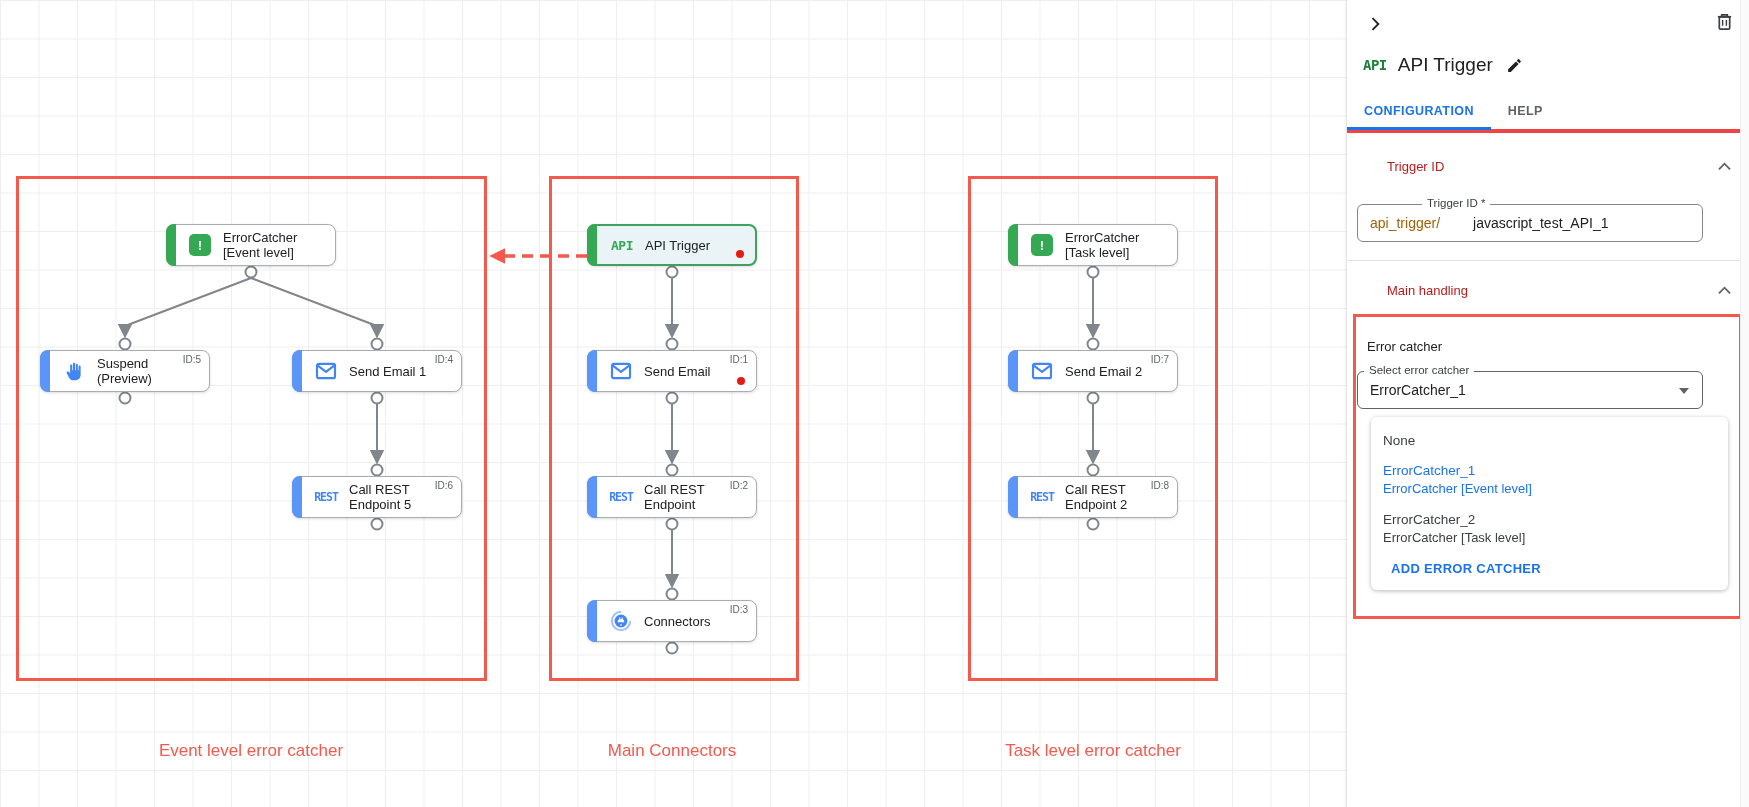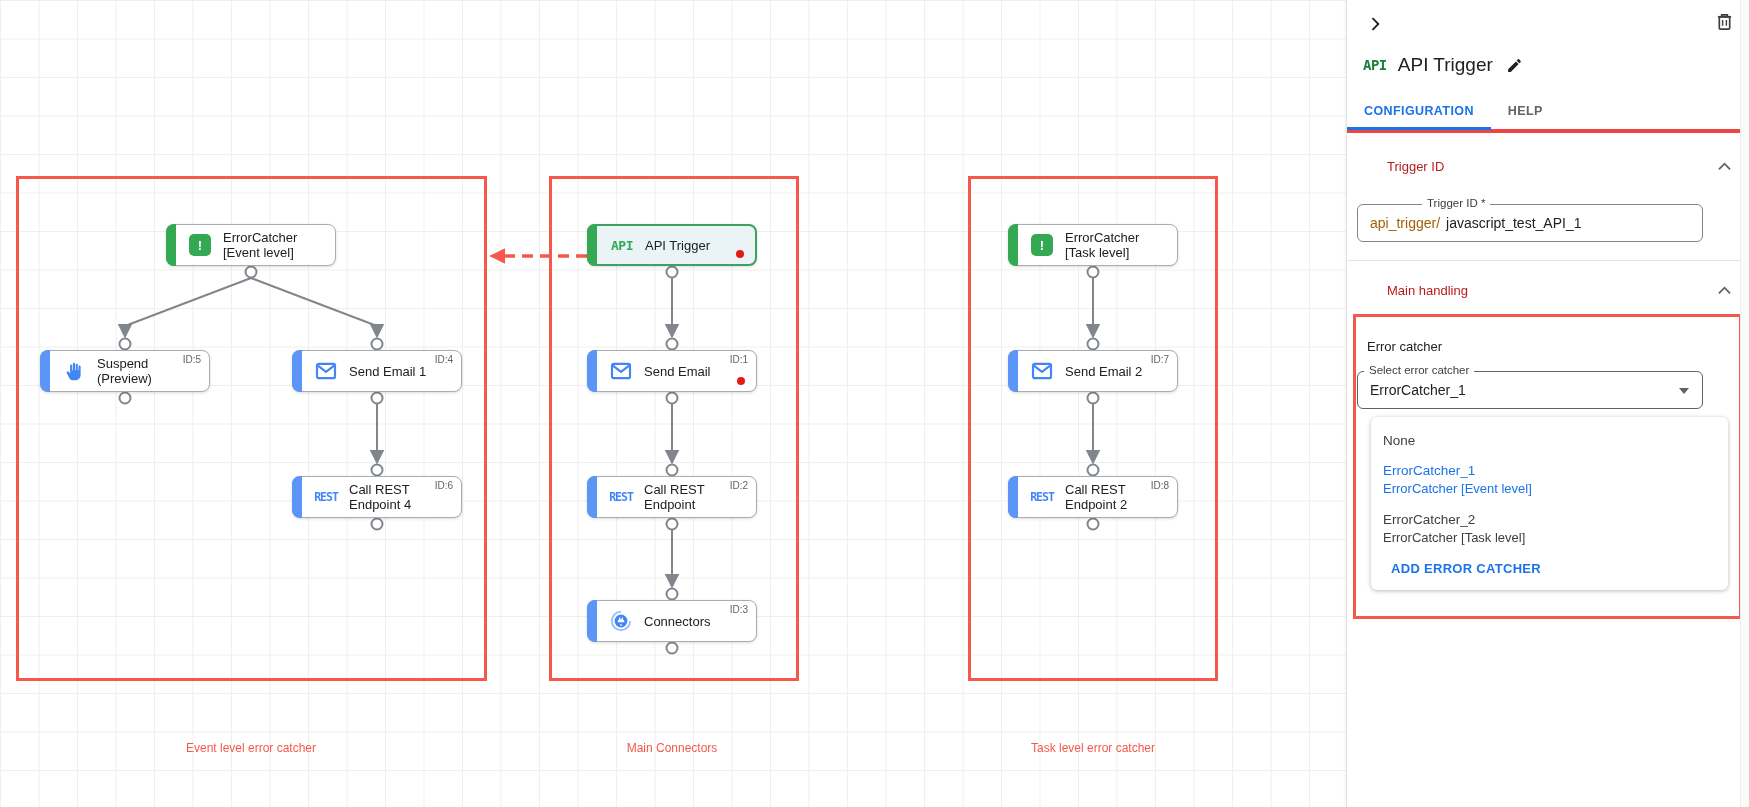--- a/index.html
+++ b/index.html
@@ -4,21 +4,21 @@
 <style>
   html,body{margin:0;padding:0;background:#fff;font-family:"Liberation Sans","DejaVu Sans",sans-serif;}
   .stage{position:relative;width:1749px;height:807px;overflow:hidden;background:#fff;}
 
   
   .canvas{position:absolute;left:0;top:0;width:1346px;height:807px;
     background-color:#fff;
     background-image:linear-gradient(#efefef 1px,transparent 1px),linear-gradient(90deg,#efefef 1px,transparent 1px);
     background-size:38.5px 38.5px;}
   .groupbox{position:absolute;border:3px solid #f4594b;box-sizing:border-box;}
-  .caption{position:absolute;transform:translateX(-50%);color:#f4594b;font-size:12px;white-space:nowrap;text-align:center;}
+  .caption{position:absolute;transform:translateX(-50%);color:#f4594b;font-size:17px;white-space:nowrap;text-align:center;}
 
   .connectors-svg{position:absolute;left:0;top:0;width:1346px;height:807px;pointer-events:none;}
 
   .node{position:absolute;width:170px;height:42px;background:#fff;border:1px solid #a9adb2;border-radius:8px;
     box-shadow:0 1px 3px rgba(0,0,0,.14);box-sizing:border-box;display:flex;align-items:center;gap:9px;
     padding-left:19px;padding-right:6px;}
   .node .accent{position:absolute;left:-1px;top:-1px;bottom:-1px;width:10px;border-radius:8px 0 0 8px;}
   .node.green .accent{background:#34a853;}
   .node.blue .accent{background:#5b95f7;}
   .node.trigger{background:#eaf4f7;border:2px solid #3fa05f;}
@@ -45,21 +45,21 @@
   .tab{position:relative;padding:0 17px;line-height:31px;font-size:12.5px;font-weight:bold;letter-spacing:.4px;
     color:#5f6368;cursor:pointer;}
   .tab.active{color:#1a73e8;}
   .tab.active::after{content:"";position:absolute;left:0;right:0;bottom:-1px;height:3px;background:#1a73e8;}
   .panel-body{padding:0 10px;}
   .section-head{display:flex;align-items:center;justify-content:space-between;margin:26px 8px 0 8px;}
   .section-title{font-size:13px;font-weight:500;color:#b91c1c;margin-left:22px;}
   .divider{height:1px;background:#e4e4e4;margin:18px -10px 0 -10px;}
 
   .text-field{position:relative;margin:30px 36px 0 0;height:38px;border:1px solid #80868b;border-radius:6px;
-    display:flex;align-items:center;padding:0 12px;box-sizing:border-box;background:#fff;}
+    display:flex;align-items:center;padding:0 12px;box-sizing:border-box;background:#fff;gap:27px;}
   .float-label{position:absolute;top:-8px;font-size:11.5px;font-weight:500;color:#3c4043;background:#fff;padding:0 5px;white-space:nowrap;}
   .text-field .float-label{left:64px;}
   .tf-prefix{color:#a16207;font-size:14px;}
   .tf-value{color:#202124;font-size:14px;margin-left:6px;}
 
   .callout{position:relative;border:3px solid #f4594b;margin:16px -3px 0 -4px;padding:10px 0 26px 0;}
   .ec-label{font-size:13px;color:#202124;margin:12px 0 0 11px;}
   .select-field{position:relative;margin:17px 36px 0 1px;height:38px;border:1px solid #5f6368;border-radius:6px;
     display:flex;align-items:center;padding:0 12px;box-sizing:border-box;background:#fff;cursor:pointer;}
   .select-field .float-label{left:6px;}
@@ -168,21 +168,21 @@
       </span>
       <span class="nlabel">Send Email 1</span>
       <span class="nid">ID:4</span>
     </div>
 
     <div class="node blue" style="left:292px;top:476px">
       <span class="accent"></span>
       <span class="nicon">
           <span class="rest-text">REST</span>
         </span>
-      <span class="nlabel">Call REST Endpoint 4</span>
+      <span class="nlabel">Call REST Endpoint 5</span>
       <span class="nid">ID:6</span>
     </div>
 
     <div class="node trigger" style="left:587px;top:224px">
       <span class="accent"></span>
       <span class="nicon">
           <span class="api-text">API</span>
         </span>
       <span class="nlabel">API Trigger</span>
       <span class="alert-dot"></span>

